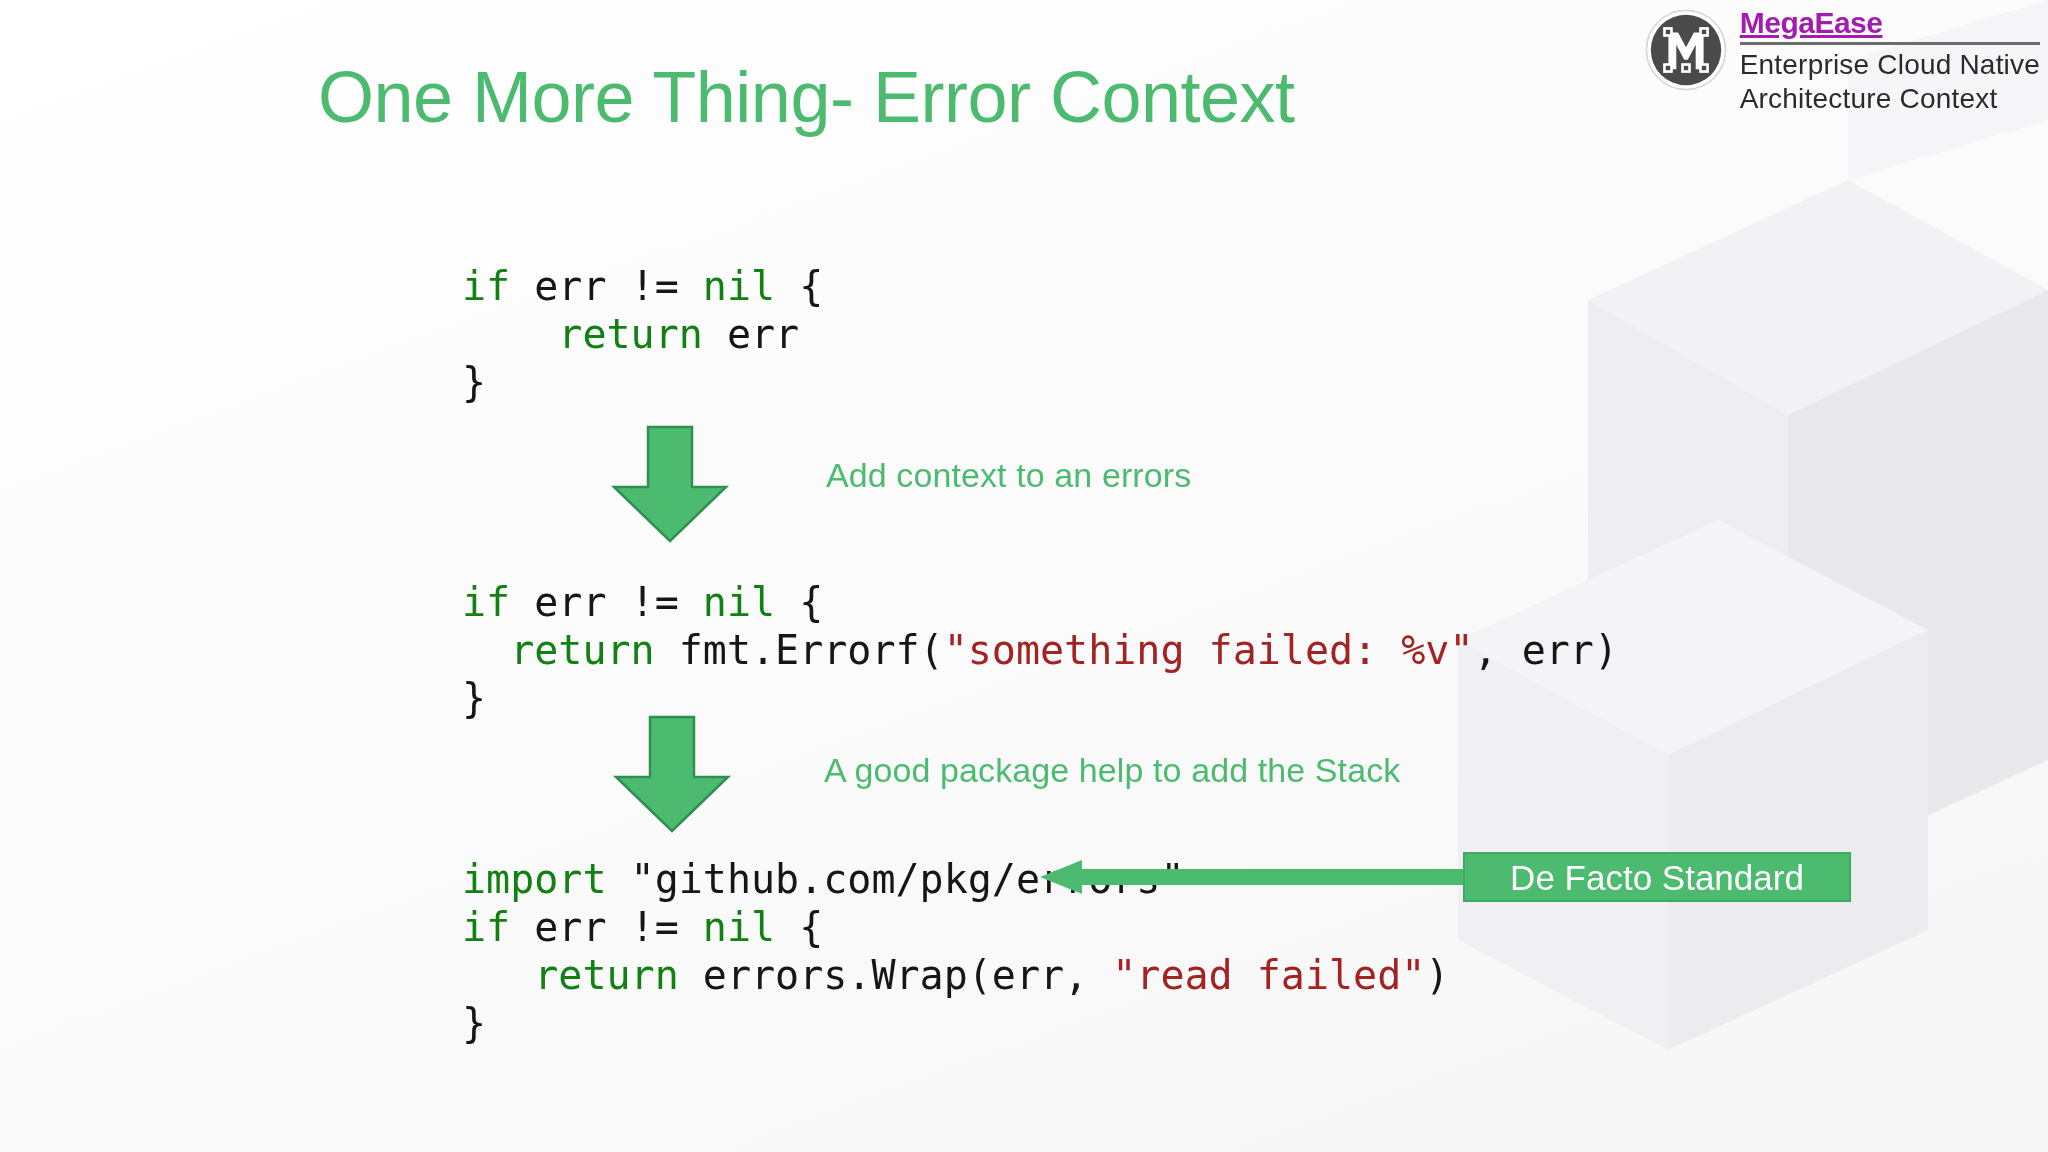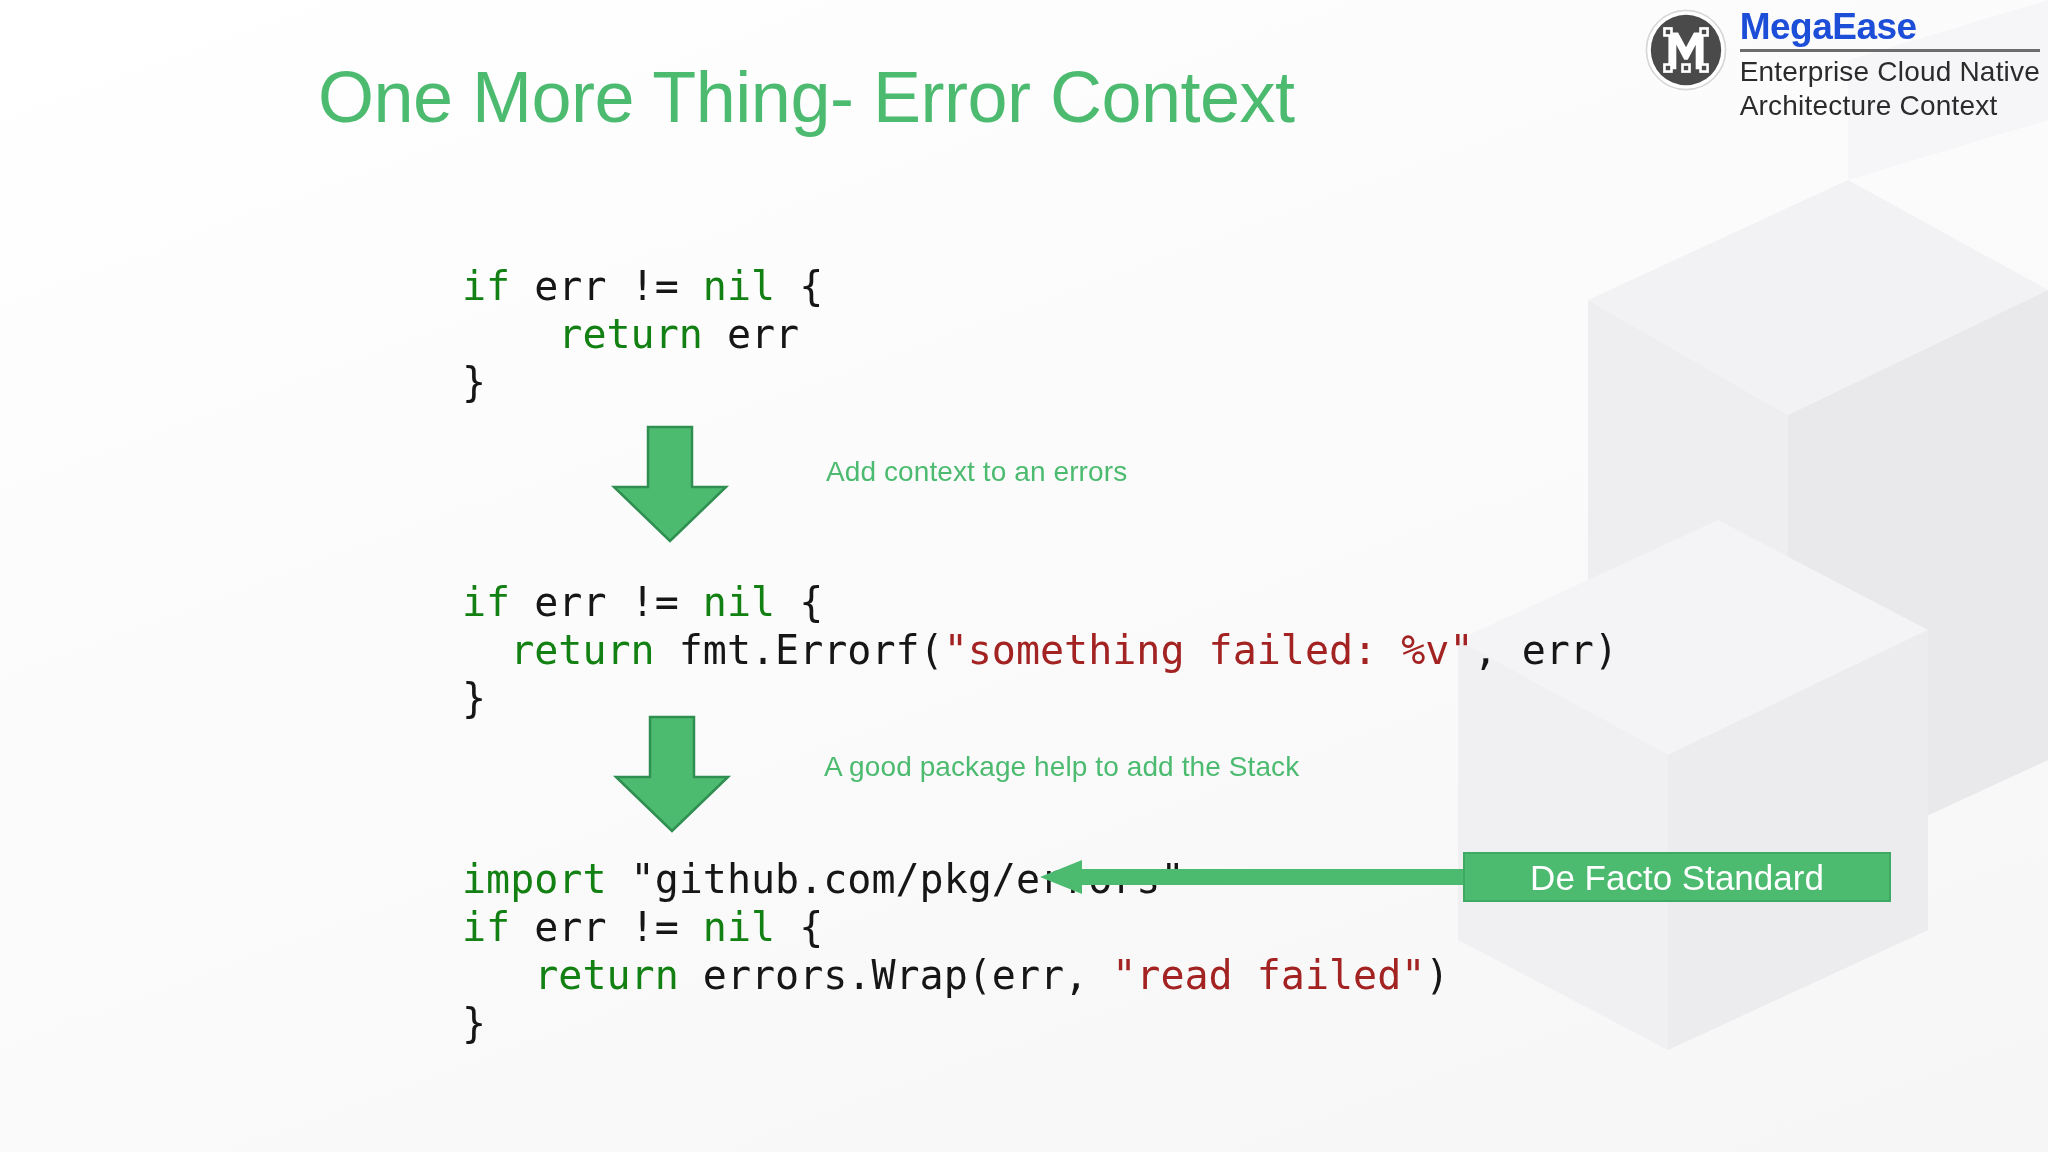--- a/index.html
+++ b/index.html
@@ -64,25 +64,26 @@
   }
   .brand-mark {
     width: 88px;
     height: 88px;
     flex: 0 0 auto;
   }
   .brand-text {
     padding-top: 2px;
   }
   .brand-name {
-    font-size: 37px;
+    font-size: 30px;
     font-weight: 700;
-    color: #1d4ed8;
+    color: #a21caf;
     line-height: 1;
     letter-spacing: -0.5px;
+    text-decoration: underline;
   }
   .brand-rule {
     height: 3px;
     background: #6d6d6d;
     margin: 4px 0 3px 0;
     width: 100%;
   }
   .brand-tagline {
     font-size: 28px;
     color: #2b2b2b;
@@ -115,34 +116,34 @@
     position: absolute;
     width: 120px;
     height: 118px;
   }
   #down-arrow-1 { left: 610px; top: 425px; }
   #down-arrow-2 { left: 612px; top: 715px; }
 
   
   .annotation {
     position: absolute;
-    font-size: 28px;
+    font-size: 34px;
     color: #4cbb70;
     white-space: nowrap;
     letter-spacing: 0.1px;
   }
   #annotation-1 { left: 826px; top: 456px; }
   #annotation-2 { left: 824px; top: 751px; }
 
   
   #callout-standard {
     position: absolute;
     left: 1463px;
     top: 852px;
-    width: 428px;
+    width: 388px;
     height: 50px;
     background: #4cbb70;
     border: 2px solid #3ea963;
     display: flex;
     align-items: center;
     justify-content: center;
     box-sizing: border-box;
   }
   #callout-standard .callout-label {
     color: #ffffff;

